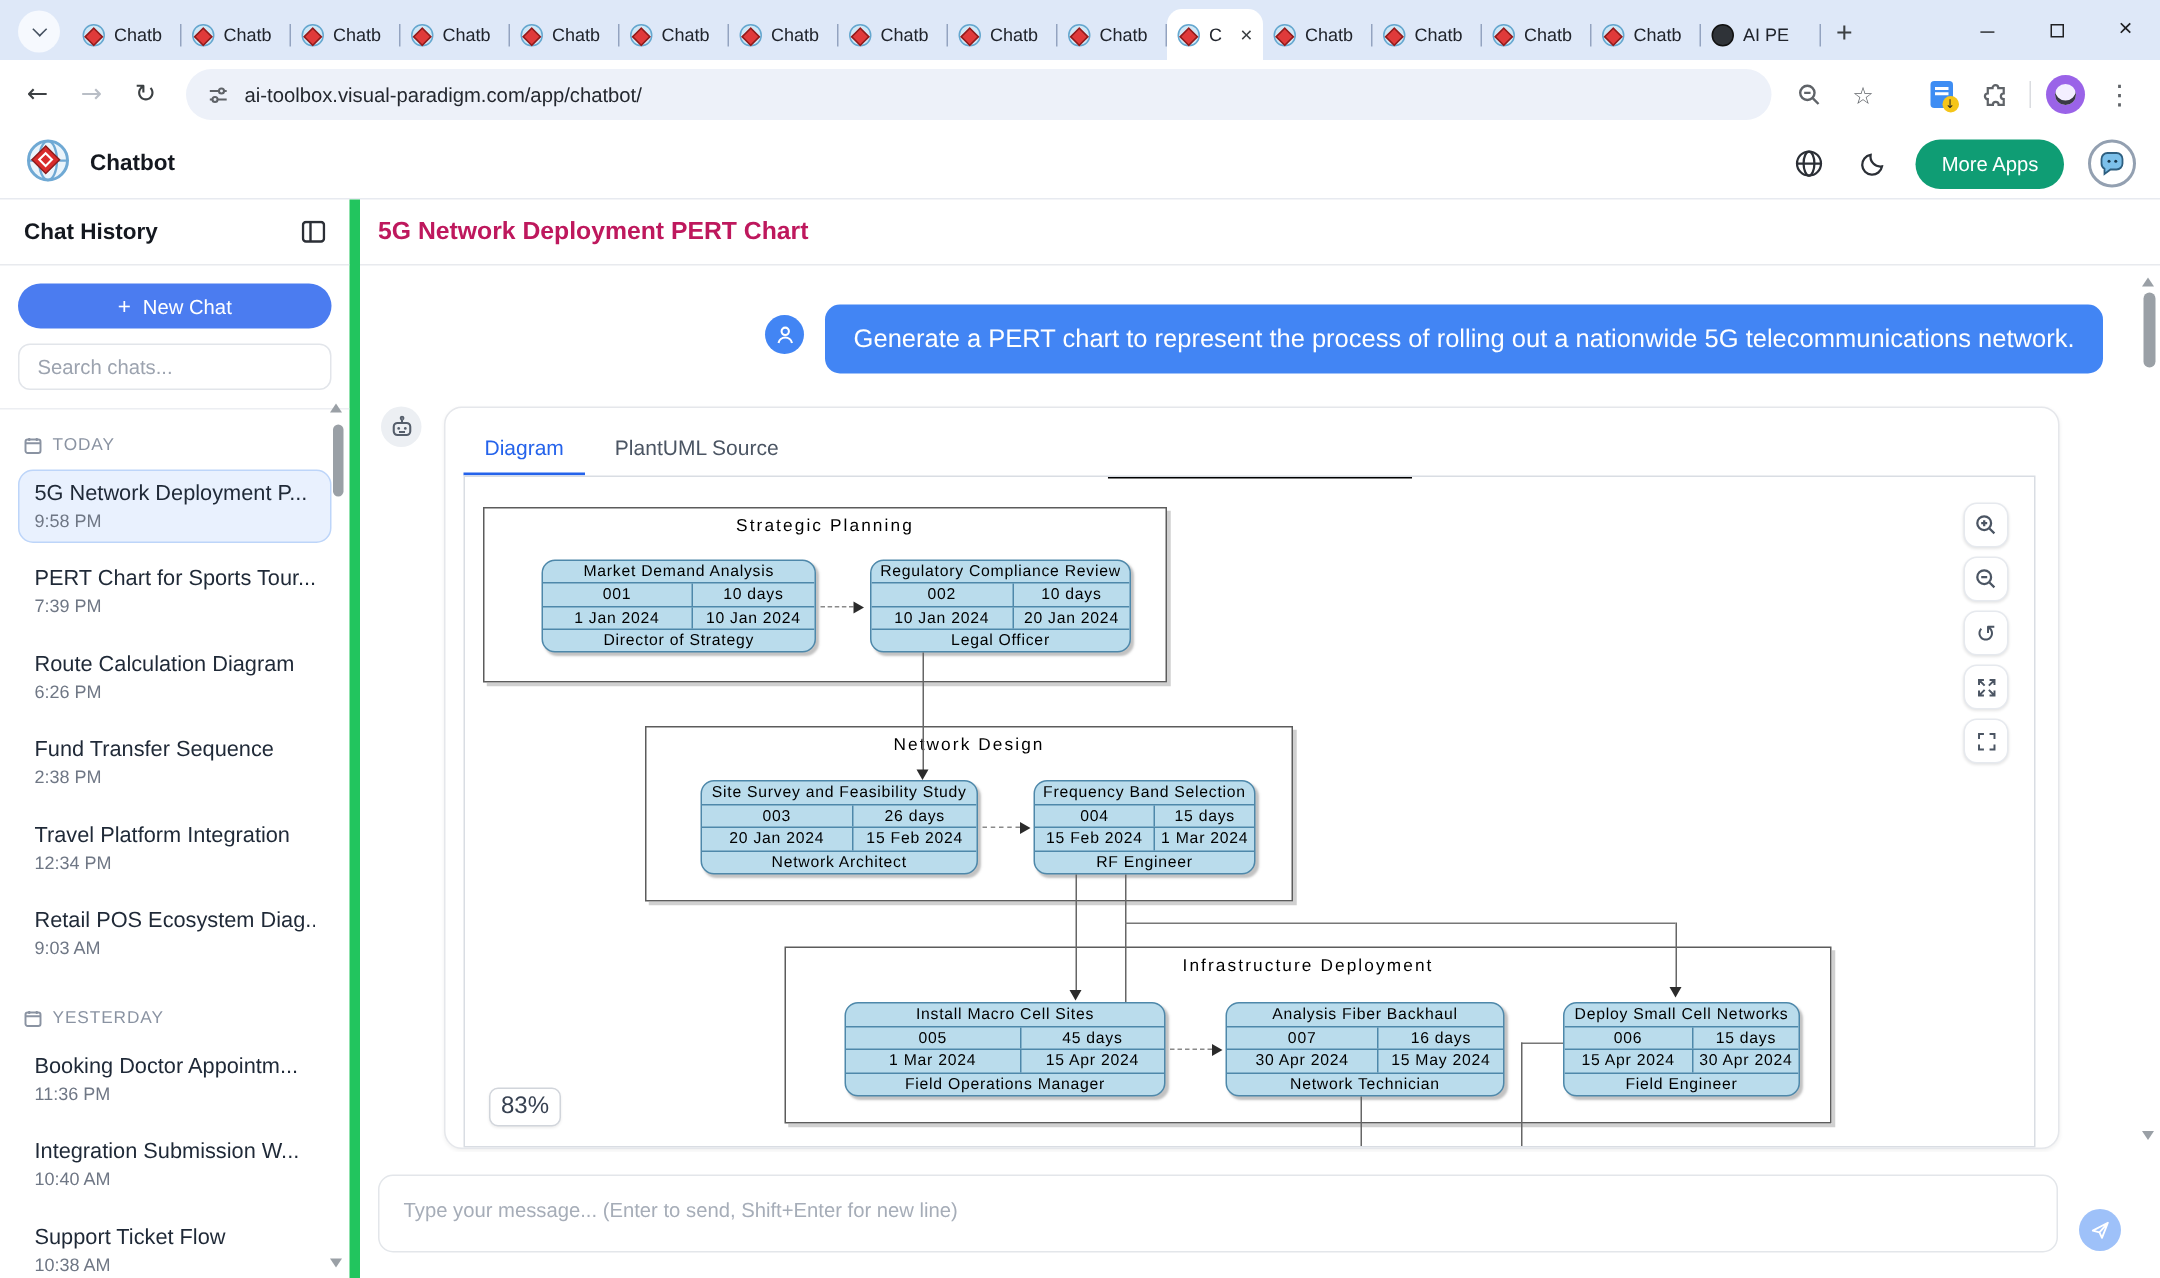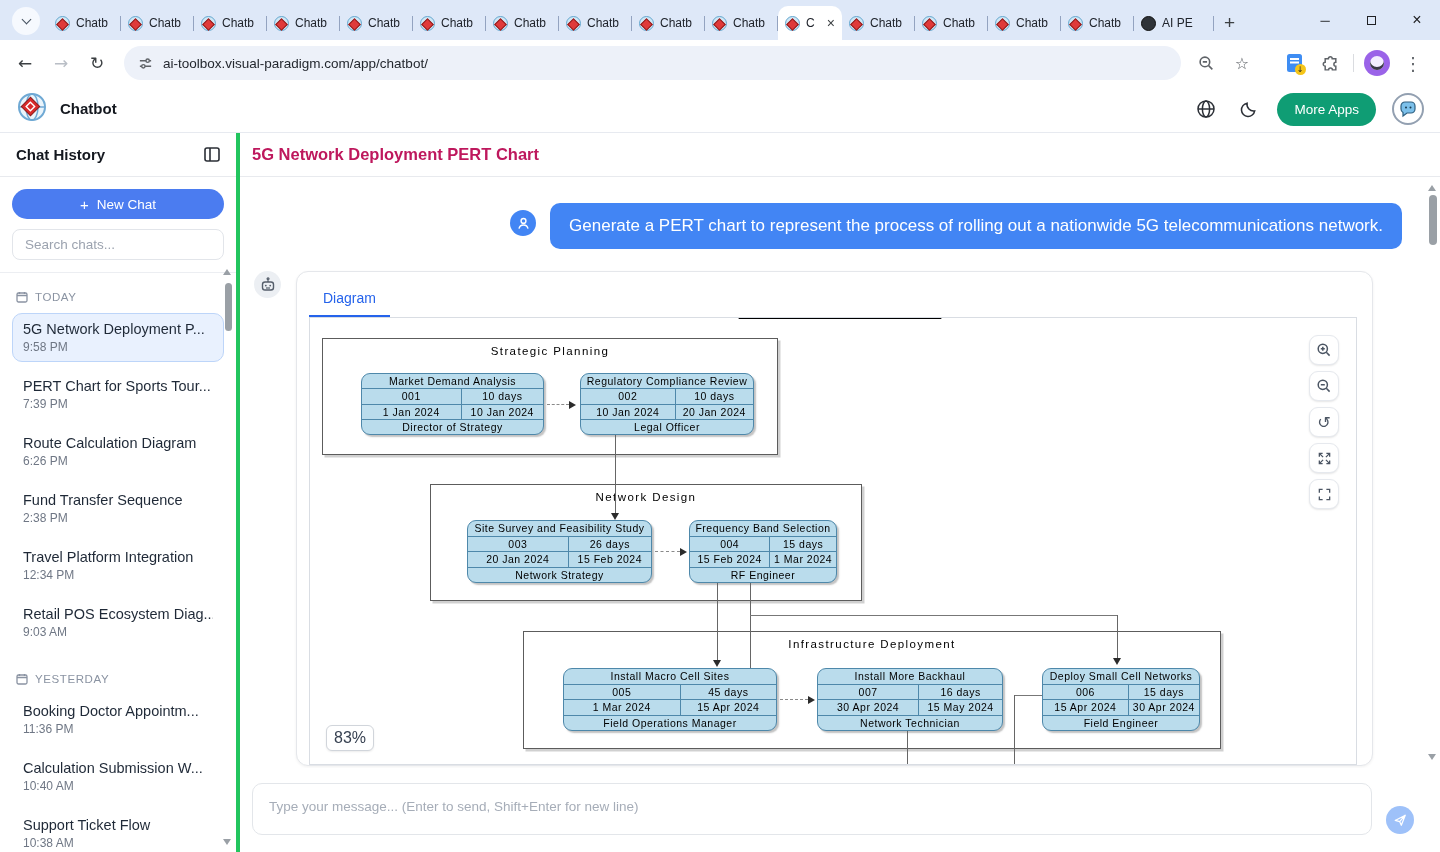--- a/index.html
+++ b/index.html
@@ -47,21 +47,21 @@
   .hdr-titles{flex:1}
   .hdr-app{font-size:15px;font-weight:bold;color:#14181f;line-height:1.25}
   .hdr-sub{font-size:11.5px;color:#9aa1ac}
   .hdr-right{display:flex;align-items:center;gap:16px}
   .hdr-ic{width:26px;height:26px;display:flex;align-items:center;justify-content:center}
   .more-apps{background:#0f9d74;color:#fff;font-size:13.5px;border:none;border-radius:18px;padding:9px 17px;font-family:inherit}
   .bot-logo{width:32px;height:32px;border-radius:50%;border:2px solid #93a0b1;display:flex;align-items:center;justify-content:center;background:#fff}
 
   
   .app-body{display:flex;height:719px}
-  .sidebar{width:240px;border-right:4px solid #22c55e;position:relative;flex:none;overflow:hidden}
+  .sidebar{width:240px;border-right:7px solid #22c55e;position:relative;flex:none;overflow:hidden}
   .sb-header{height:44px;border-bottom:1px solid #e8eaee;display:flex;align-items:center;justify-content:space-between;padding:0 16px}
   .sb-title{font-size:15px;font-weight:bold;color:#14181f}
   .sb-top{padding:12px 12px 12px;border-bottom:1px solid #eceef2}
   .new-chat{width:100%;height:30px;border:none;border-radius:15px;background:#4b7cf0;color:#fff;font-size:13.5px;display:flex;align-items:center;justify-content:center;gap:8px;font-family:inherit}
   .new-chat .plus{font-size:15px}
   .search-box{margin-top:10px;width:100%;height:31px;border:1px solid #e2e5ea;border-radius:8px;padding:0 12px;font-size:13.5px;color:#374151;font-family:inherit;outline:none}
   .search-box::placeholder{color:#9ca3af}
   .sb-list{padding:8px 12px 0}
   .section-label{display:flex;align-items:center;gap:7px;font-size:11.5px;color:#8a93a2;letter-spacing:.6px;margin:10px 4px 10px}
   .section-label.later{margin-top:26px}
@@ -336,21 +336,21 @@
               <rect x="1" y="2" width="10" height="9" rx="1.5" stroke="#8a93a2" stroke-width="1.3" fill="none"></rect>
               <path d="M1 4.5h10M3.5 1v2M8.5 1v2" stroke="#8a93a2" stroke-width="1.3"></path>
             </svg>
           <span>YESTERDAY</span>
         </div>
         <div class="chat-item">
           <div class="ci-title">Booking Doctor Appointm...</div>
           <div class="ci-time">11:36 PM</div>
         </div>
         <div class="chat-item">
-          <div class="ci-title">Calculation Submission W...</div>
+          <div class="ci-title">Integration Submission W...</div>
           <div class="ci-time">10:40 AM</div>
         </div>
         <div class="chat-item">
           <div class="ci-title">Support Ticket Flow</div>
           <div class="ci-time">10:38 AM</div>
         </div>
 
       </div>
       <span class="sb-scroll-up"></span>
       <span class="sb-thumb"></span>
@@ -380,20 +380,21 @@
                 <path d="M8 5V3M8 2.6a.9.9 0 1 1 .1 0" stroke="#555e6b" stroke-width="1.3" fill="none"></path>
                 <circle cx="5.8" cy="8.6" r=".9" fill="#555e6b"></circle>
                 <circle cx="10.2" cy="8.6" r=".9" fill="#555e6b"></circle>
                 <path d="M6 11h4" stroke="#555e6b" stroke-width="1.2"></path>
               </svg>
             </span>
 
           <div class="answer-card">
             <div class="card-tabs">
               <span class="card-tab active">Diagram</span>
+              <span class="card-tab">PlantUML Source</span>
             </div>
 
             <div class="viewport">
               <div class="pert">
                 <div class="diag-title">Nationwide 5G Network Rollout</div>
 
                 <div class="pgroup" style="left:12px;top:20px;width:456px;height:117px">
                   <div class="pgroup-label">Strategic Planning</div>
                 </div>
                 <div class="pert-box" style="left:51px;top:55px;width:183px;height:62px">
@@ -427,21 +428,21 @@
                 <div class="pert-box" style="left:157px;top:202px;width:185px;height:63px">
                   <div class="p-row">Site Survey and Feasibility Study</div>
                   <div class="p-row p-split">
                       <span class="p-c1">003</span>
                       <span class="p-c2">26 days</span>
                     </div>
                   <div class="p-row p-split">
                       <span class="p-c1">20 Jan 2024</span>
                       <span class="p-c2">15 Feb 2024</span>
                     </div>
-                  <div class="p-row">Network Strategy</div>
+                  <div class="p-row">Network Architect</div>
                 </div>
                 <div class="pert-box" style="left:379px;top:202px;width:148px;height:63px">
                   <div class="p-row">Frequency Band Selection</div>
                   <div class="p-row p-split">
                       <span class="p-c1">004</span>
                       <span class="p-c2">15 days</span>
                     </div>
                   <div class="p-row p-split">
                       <span class="p-c1">15 Feb 2024</span>
                       <span class="p-c2">1 Mar 2024</span>
@@ -458,21 +459,21 @@
                       <span class="p-c1">005</span>
                       <span class="p-c2">45 days</span>
                     </div>
                   <div class="p-row p-split">
                       <span class="p-c1">1 Mar 2024</span>
                       <span class="p-c2">15 Apr 2024</span>
                     </div>
                   <div class="p-row">Field Operations Manager</div>
                 </div>
                 <div class="pert-box" style="left:507px;top:350px;width:186px;height:63px">
-                  <div class="p-row">Install More Backhaul</div>
+                  <div class="p-row">Analysis Fiber Backhaul</div>
                   <div class="p-row p-split">
                       <span class="p-c1">007</span>
                       <span class="p-c2">16 days</span>
                     </div>
                   <div class="p-row p-split">
                       <span class="p-c1">30 Apr 2024</span>
                       <span class="p-c2">15 May 2024</span>
                     </div>
                   <div class="p-row">Network Technician</div>
                 </div>

